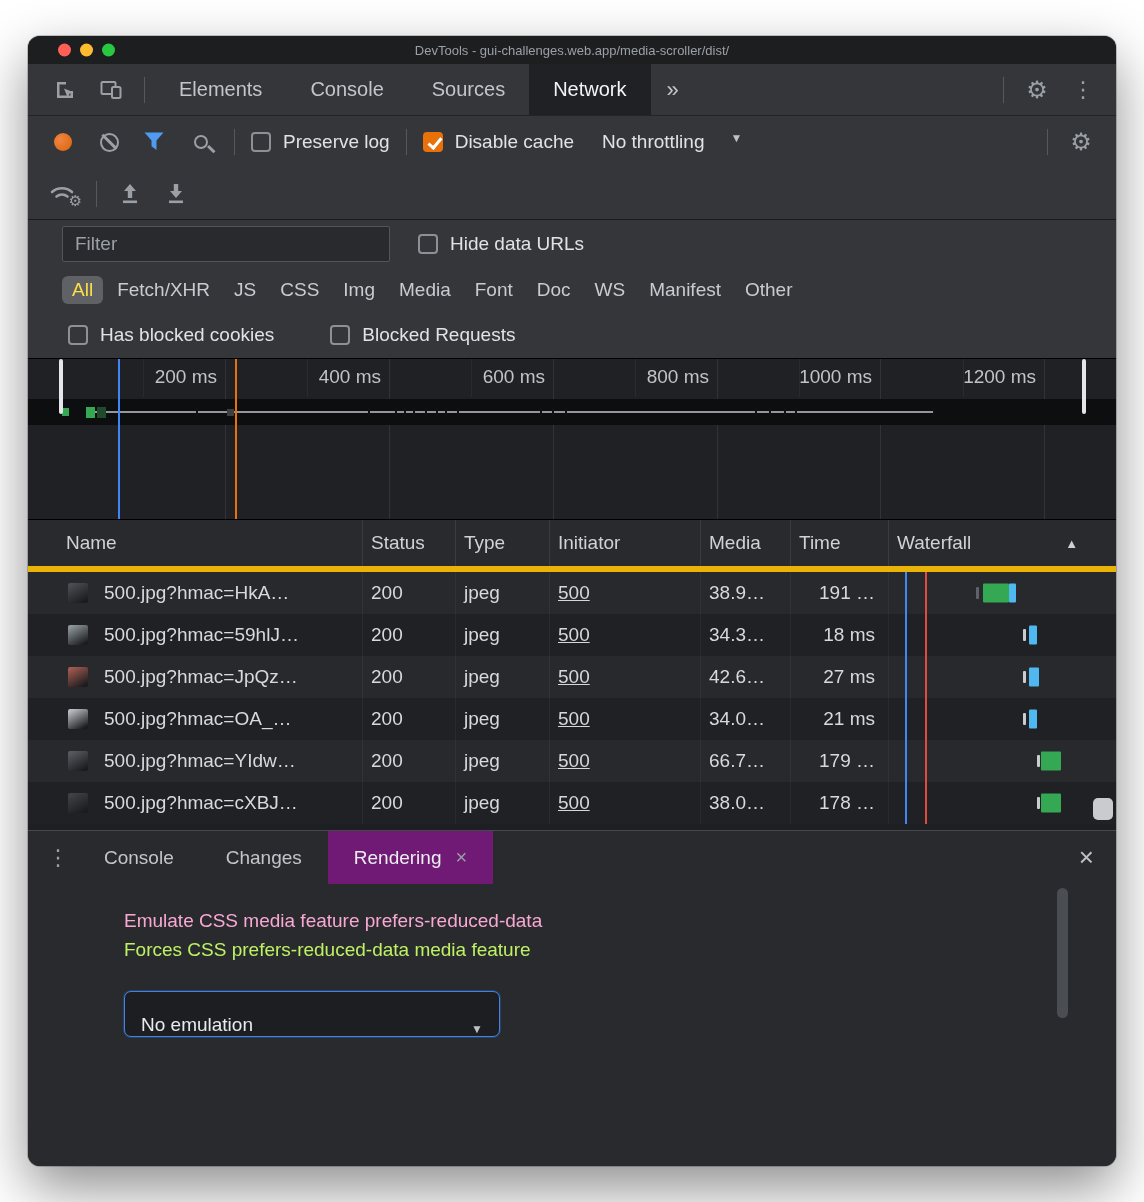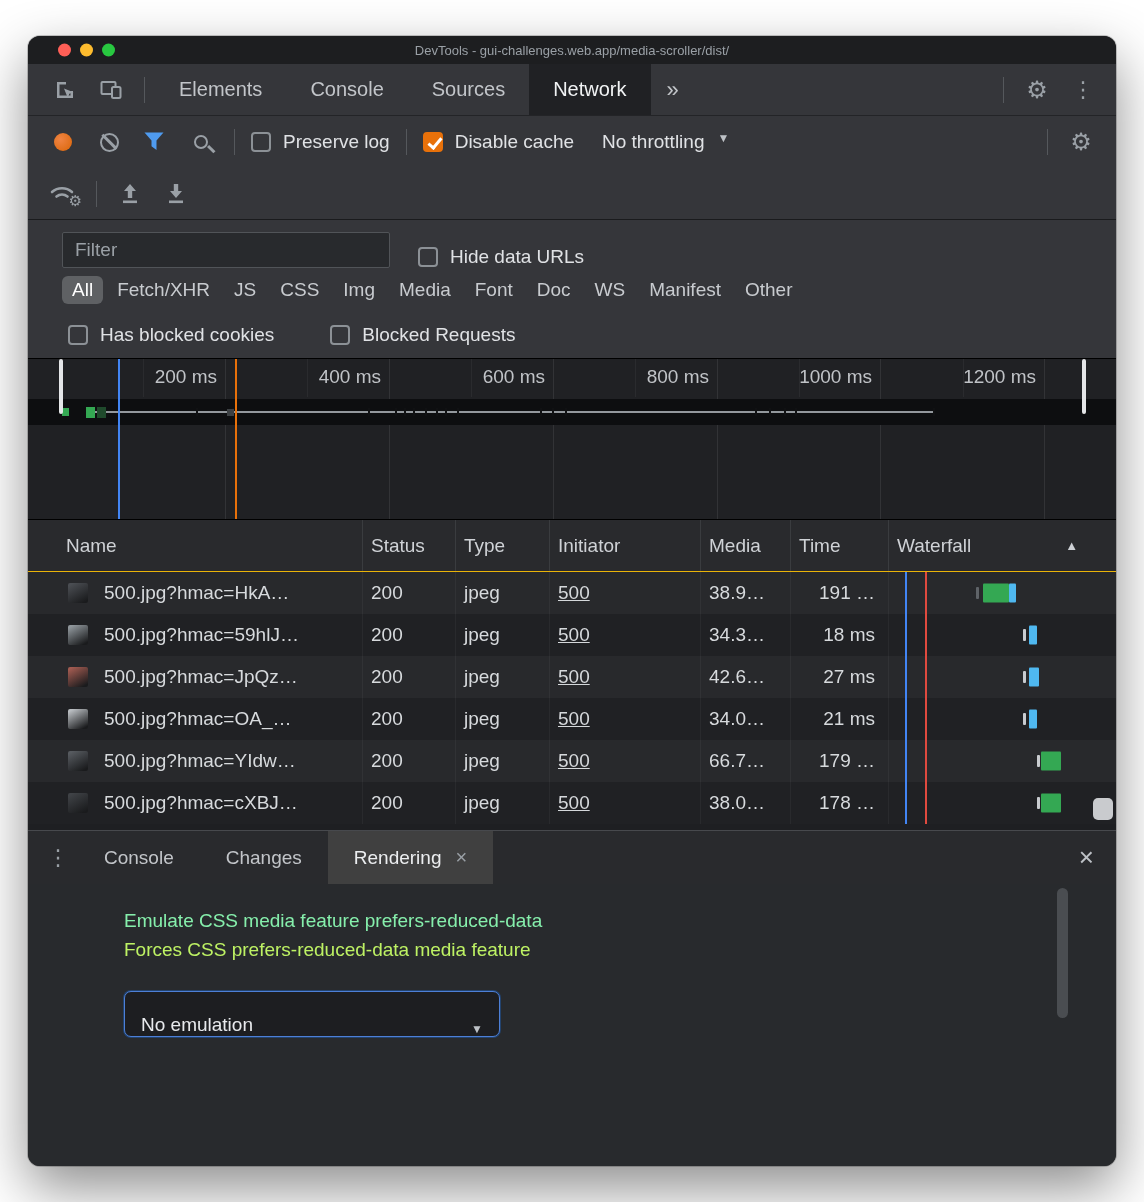--- a/index.html
+++ b/index.html
@@ -34,51 +34,51 @@
   .nettoolbar.second { border-bottom: 1px solid #1a1b1d; }
   .record-dot { width: 18px; height: 18px; border-radius: 50%; background: radial-gradient(circle at 35% 35%, #f08443, #d96507); }
   .block-icon { width: 19px; height: 19px; border: 2.5px solid #9aa0a6; border-radius: 50%; position: relative; }
   .block-icon::after { content: ""; position: absolute; left: 6px; top: -3px; width: 2.5px; height: 20px; background: #9aa0a6; transform: rotate(-45deg); }
   .search-glass { width: 14px; height: 14px; border: 2.5px solid #9aa0a6; border-radius: 50%; position: relative; }
   .search-glass::after { content: ""; position: absolute; left: 11px; top: 10px; width: 2.5px; height: 9px; background: #9aa0a6; transform: rotate(-45deg); transform-origin: top left; }
   .checkrow { display: flex; align-items: center; gap: 12px; font-size: 19px; color: #e0e2e5; white-space: nowrap; margin: 0 6px; }
   .cb { width: 20px; height: 20px; border: 2px solid #8c9196; border-radius: 4px; flex: none; position: relative; background: transparent; }
   .cb.checked { background: #e8710a; border-color: #e8710a; }
   .cb.checked::after { content: ""; position: absolute; left: 6px; top: 1px; width: 5px; height: 11px; border: solid #fff; border-width: 0 3px 3px 0; transform: rotate(40deg); }
-  .throttle { display: flex; align-items: flex-start; gap: 13px; font-size: 19px; color: #e0e2e5; margin-left: 22px; white-space: nowrap; }
+  .throttle { display: flex; align-items: flex-start; gap: 26px; font-size: 19px; color: #e0e2e5; margin-left: 22px; white-space: nowrap; }
   .caret { font-size: 12px; color: #bdc1c6; }
   .wifi-wrap { position: relative; width: 30px; height: 26px; }
   .wifi-gear-glyph { position: absolute; right: -4px; bottom: -3px; font-size: 15px; color: #9aa0a6; }
   
   .filtersec { flex: none; background: #35363a; padding-left: 34px; border-bottom: 1px solid #000; }
-  .filter-row { height: 48px; display: flex; align-items: flex-end; }
+  .filter-row { height: 48px; display: flex; align-items: center; }
   .filter-input { width: 328px; height: 36px; background: #282a2d; border: 1px solid #515458; border-radius: 2px; color: #e0e2e5; font-size: 19px; padding: 0 12px; outline: none; font-family: "Liberation Sans", sans-serif; }
   .filter-input::placeholder { color: #9aa0a6; }
   .ml28 { margin-left: 28px; }
   .pill-row { height: 44px; display: flex; align-items: center; gap: 4px; }
   .pill { padding: 3px 10px; border-radius: 6px; font-size: 19px; color: #c8cbcf; white-space: nowrap; }
-  .pill.active { background: #5f6164; color: #ffffff; }
+  .pill.active { background: #5f6164; color: #fde047; }
   .blocked-row { height: 46px; display: flex; align-items: center; gap: 44px; }
   
   .overview { flex: none; position: relative; height: 161px; background: #202124; border-bottom: 1px solid #000; overflow: hidden; }
   .ov-grid { position: absolute; top: 0; bottom: 0; width: 1px; background: #323336; }
   .g1{left:197px}.g2{left:361px}.g3{left:525px}.g4{left:689px}.g5{left:852px}.g6{left:1016px}
   .ov-minor { position: absolute; top: 0; height: 38px; width: 1px; background: #2a2b2e; }
   .m1{left:115px}.m2{left:279px}.m3{left:443px}.m4{left:607px}.m5{left:771px}.m6{left:935px}
   .ov-label { position: absolute; top: 7px; width: 130px; text-align: right; font-size: 19px; color: #c0c3c7; }
   .l1{left:59px}.l2{left:223px}.l3{left:387px}.l4{left:551px}.l5{left:714px}.l6{left:878px}
   .ov-band { position: absolute; left: 0; right: 0; top: 40px; height: 26px; background: #0d0e10; }
   .ov-track { position: absolute; top: 12px; height: 2px; background: #93989d; }
   .ov-tick { position: absolute; top: 9px; width: 2px; height: 8px; background: #101113; }
   .ov-bar { position: absolute; }
   .ov-marker { position: absolute; top: 0; bottom: 0; width: 2px; }
   .grip { position: absolute; top: 0; width: 4px; height: 55px; background: #e4e6e8; border-radius: 2px; }
   .grip-left { left: 31px; } .grip-right { right: 30px; }
   
-  .table-header { flex: none; height: 52px; background: #292a2d; border-bottom: 1px solid #eab308; display: grid; grid-template-columns: 334px 93px 94px 151px 90px 98px 1fr; align-items: stretch; font-size: 19px; color: #cfd2d6; }
+  .table-header { flex: none; height: 52px; background: #292a2d; border-bottom: 6px solid #eab308; display: grid; grid-template-columns: 334px 93px 94px 151px 90px 98px 1fr; align-items: stretch; font-size: 19px; color: #cfd2d6; }
   .th { padding-left: 8px; border-left: 1px solid #3a3c3f; display: flex; align-items: center; position: relative; }
   .th:first-child { border-left: none; padding-left: 38px; }
   .sort { position: absolute; right: 38px; font-size: 13px; color: #cdd0d4; }
   .rows { flex: none; height: 252px; position: relative; background: #202124; }
   .rows-list { position: absolute; inset: 0; }
   .row { height: 42px; display: grid; grid-template-columns: 334px 93px 94px 151px 90px 98px 1fr; align-items: stretch; font-size: 19px; color: #d7dadd; background: #202124; }
   .row:nth-child(odd) { background: #28292c; }
   .cell { padding-left: 8px; display: flex; align-items: center; border-left: 1px solid rgba(255,255,255,0.045); overflow: hidden; white-space: nowrap; }
   .cell.name { border-left: none; padding-left: 40px; }
   .cell.time { justify-content: flex-end; padding-right: 13px; }
@@ -93,25 +93,25 @@
   
   .summary { flex: none; height: 48px; background: #292a2d; border-top: 1px solid #47494d; display: flex; align-items: center; font-size: 19px; color: #c3c6ca; overflow: hidden; }
   .sitem { padding: 0 21px; white-space: nowrap; }
   .ssep { width: 1px; height: 26px; background: #47494d; flex: none; }
   .dcl { color: #39a1ff; padding-left: 21px; white-space: nowrap; overflow: hidden; flex: 1; }
   .gap { flex: none; height: 6px; background: #1e1f22; }
   
   .drawer-bar { flex: none; height: 54px; background: #292a2d; border-top: 1px solid #47494d; display: flex; align-items: stretch; }
   .drawer-kebab { width: 40px; display: flex; align-items: center; justify-content: center; color: #9aa0a6; font-size: 22px; margin-left: 10px; }
   .drawer-tab { padding: 0 26px; display: flex; align-items: center; gap: 14px; font-size: 19px; color: #c2c5c9; white-space: nowrap; }
-  .drawer-tab.active { background: #404040; color: #eceef0; }
+  .drawer-tab.active { background: #701a75; color: #eceef0; }
   .tab-x { color: #9aa0a6; font-size: 20px; }
   .drawer-close { margin: 0 22px; color: #bdc1c6; font-size: 26px; align-self: center; }
   .drawer-content { flex: 1; background: #282a2d; position: relative; padding: 26px 0 0 96px; }
-  .r-head { font-size: 19px; color: #86efac; }
+  .r-head { font-size: 19px; color: #f9a8d4; }
   .r-sub { font-size: 19px; color: #bef264; margin-top: 7px; }
   .r-select { margin-top: 30px; width: 376px; height: 46px; border: 1.5px solid #4d7fd6; box-shadow: 0 0 0 1px rgba(26,115,232,.35); border-radius: 7px; background: #1d1e21; display: flex; align-items: flex-end; justify-content: space-between; padding: 0 16px; font-size: 19px; color: #e8eaed; }
   .d-thumb { position: absolute; right: 48px; top: 4px; width: 11px; height: 130px; background: #4a4d51; border-radius: 6px; }
   svg { display: block; }
 </style>
 </head>
 <body>
 
 <div class="window">
 

